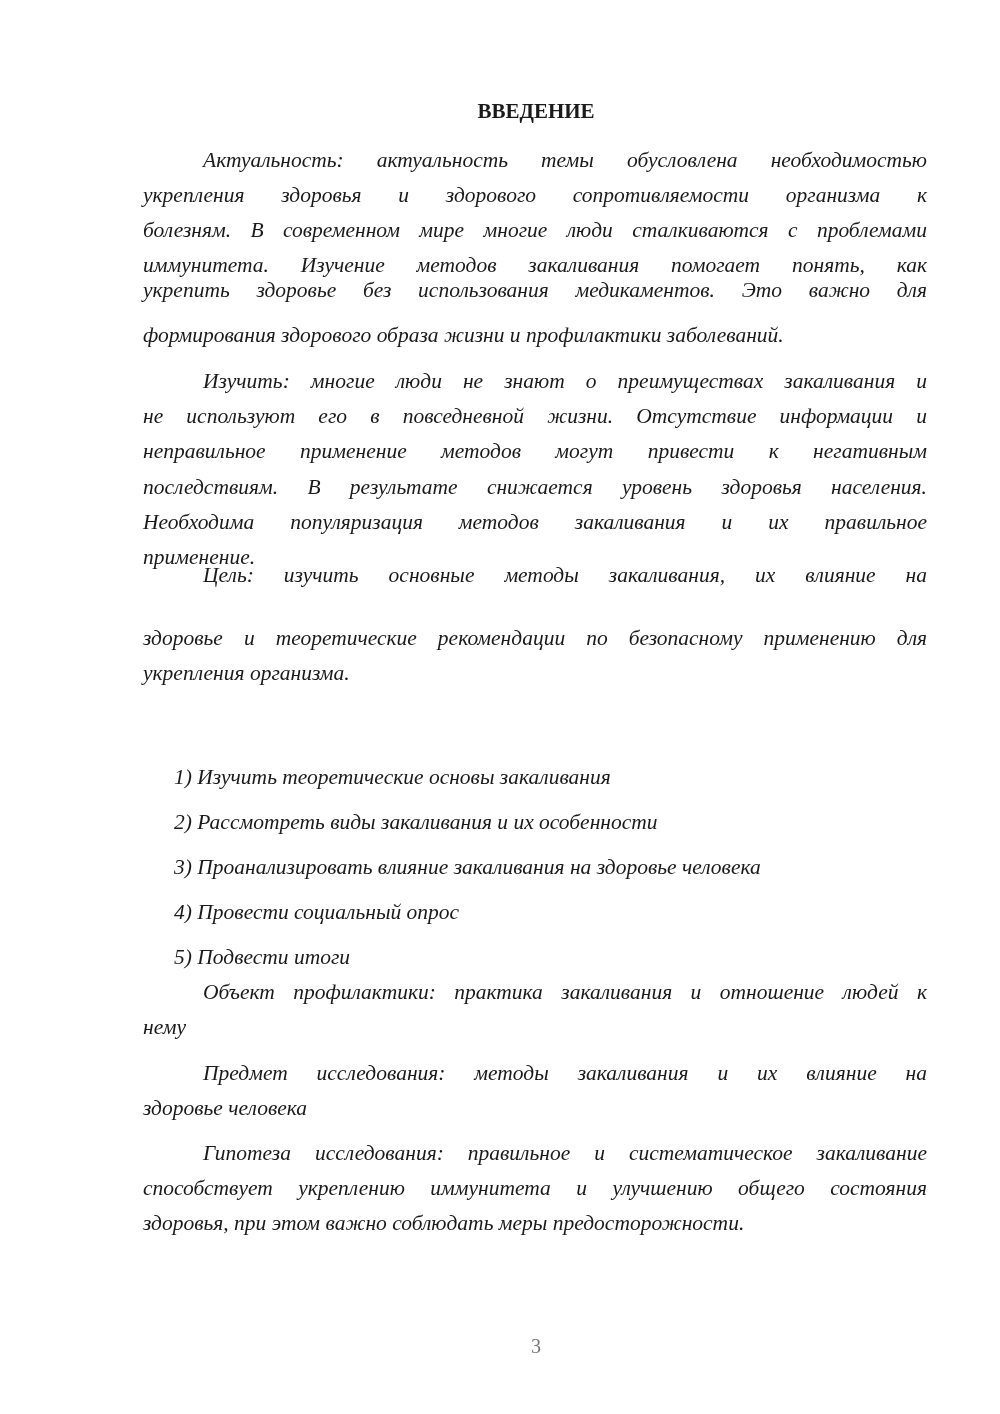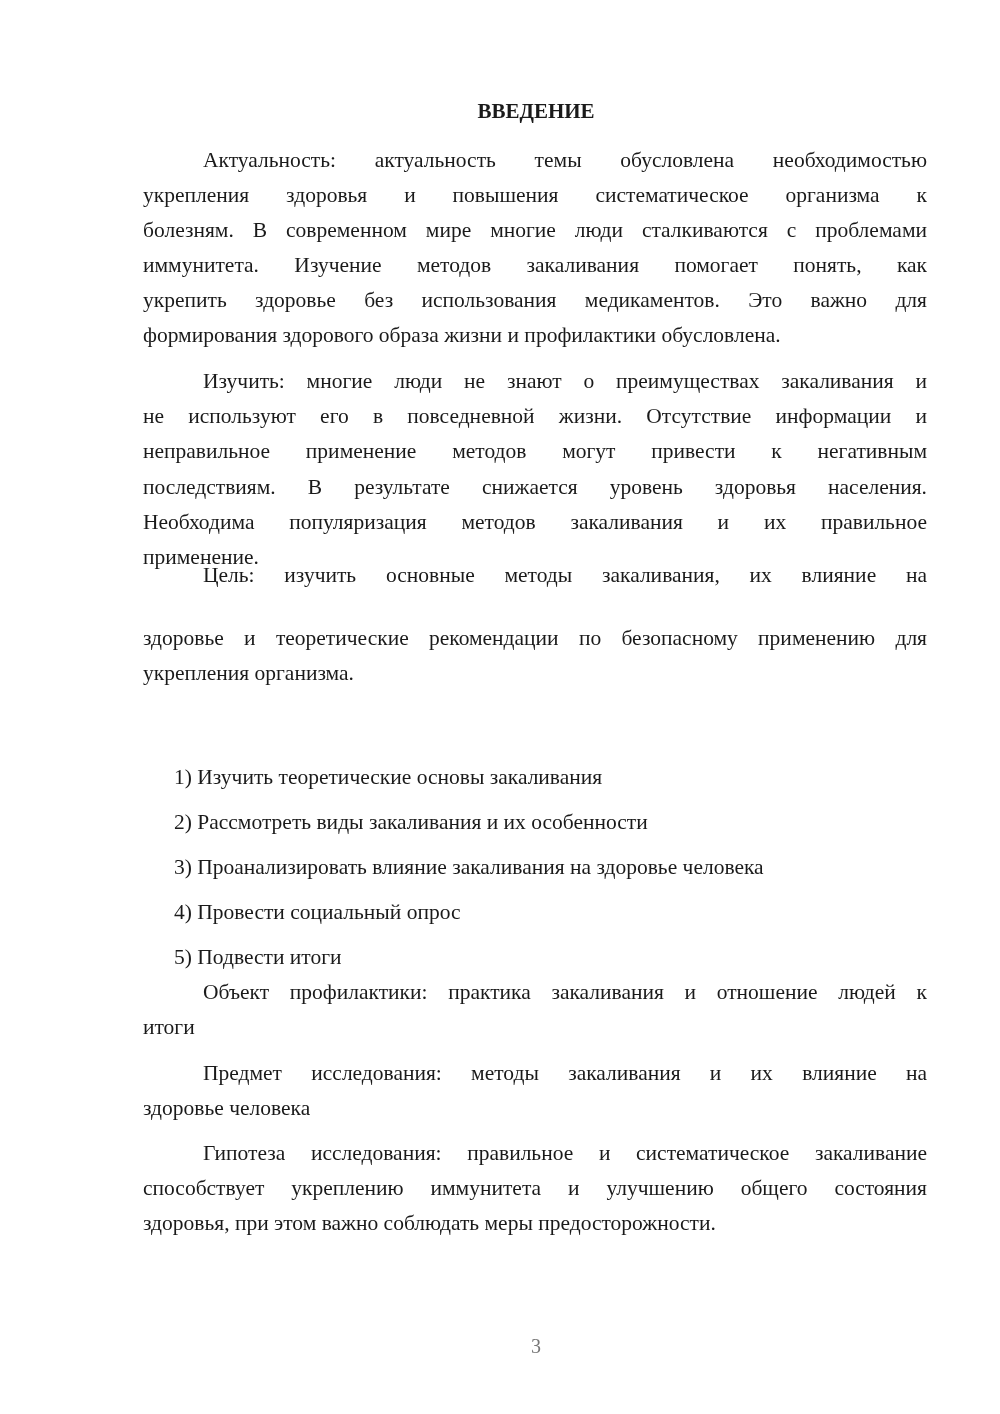--- a/index.html
+++ b/index.html
@@ -1,42 +1,42 @@
 <!DOCTYPE html>
 <html><head>
 <meta charset="utf-8">
 <style>
   html, body { margin:0; padding:0; background:#ffffff; }
   body { width:1000px; height:1414px; position:relative; overflow:hidden;
          font-family:"Liberation Serif", "DejaVu Serif", serif; color:#1a1a1a; }
   .page { position:absolute; left:0; top:0; width:1000px; height:1414px; background:#fff;padding-left:48px; }
   .line { position:absolute; left:143px; width:784px; font-size:21.5px; line-height:28px;
-          white-space:nowrap; height:28px; }
+          white-space:nowrap; height:28px;font-style:italic; }
   .just { text-align:justify; text-align-last:justify; }
   .ind { left:203px; width:724px; }
   .li { left:174px; width:760px;margin-top:12px; }
   .title { position:absolute; left:0; width:1072px; text-align:center; top:97px;
            font-weight:bold; font-size:21px; line-height:28px; }
   .pnum { position:absolute; left:0; width:1072px; text-align:center; top:1332px;
           font-size:20px; color:#777; line-height:28px; }
 </style>
 </head>
 <body>
 
 <div class="page">
 
   <div class="title">ВВЕДЕНИЕ</div>
 
   <div>
     <div class="line ind just" style="top:146px">Актуальность: актуальность темы обусловлена необходимостью</div>
-    <div class="line just" style="top:181px">укрепления здоровья и повышения систематическое организма к</div>
+    <div class="line just" style="top:181px">укрепления здоровья и здорового сопротивляемости организма к</div>
     <div class="line just" style="top:216px">болезням. В современном мире многие люди сталкиваются с проблемами</div>
     <div class="line just" style="top:251px">иммунитета. Изучение методов закаливания помогает понять, как</div>
-    <div class="line just" style="top:286px">укрепить здоровье без использования медикаментов. Это важно для</div>
-    <div class="line" style="top:321px">формирования здорового образа жизни и профилактики обусловлена.</div>
+    <div class="line just" style="top:276px">укрепить здоровье без использования медикаментов. Это важно для</div>
+    <div class="line" style="top:321px">формирования здорового образа жизни и профилактики заболеваний.</div>
   </div>
 
   <div>
     <div class="line ind just" style="top:367px">Изучить: многие люди не знают о преимуществах закаливания и</div>
     <div class="line just" style="top:402px">не используют его в повседневной жизни. Отсутствие информации и</div>
     <div class="line just" style="top:437px">неправильное применение методов могут привести к негативным</div>
     <div class="line just" style="top:473px">последствиям. В результате снижается уровень здоровья населения.</div>
     <div class="line just" style="top:508px">Необходима популяризация методов закаливания и их правильное</div>
     <div class="line" style="top:543px">применение.</div>
   </div>
@@ -50,21 +50,21 @@
   <div>
     <div class="line li" style="top:751px">1) Изучить теоретические основы закаливания</div>
     <div class="line li" style="top:796px">2) Рассмотреть виды закаливания и их особенности</div>
     <div class="line li" style="top:841px">3) Проанализировать влияние закаливания на здоровье человека</div>
     <div class="line li" style="top:886px">4) Провести социальный опрос</div>
     <div class="line li" style="top:931px">5) Подвести итоги</div>
   </div>
 
   <div>
     <div class="line ind just" style="top:978px">Объект профилактики: практика закаливания и отношение людей к</div>
-    <div class="line" style="top:1013px">итоги</div>
+    <div class="line" style="top:1013px">нему</div>
   </div>
 
   <div>
     <div class="line ind just" style="top:1059px">Предмет исследования: методы закаливания и их влияние на</div>
     <div class="line" style="top:1094px">здоровье человека</div>
   </div>
 
   <div>
     <div class="line ind just" style="top:1139px">Гипотеза исследования: правильное и систематическое закаливание</div>
     <div class="line just" style="top:1174px">способствует укреплению иммунитета и улучшению общего состояния</div>

